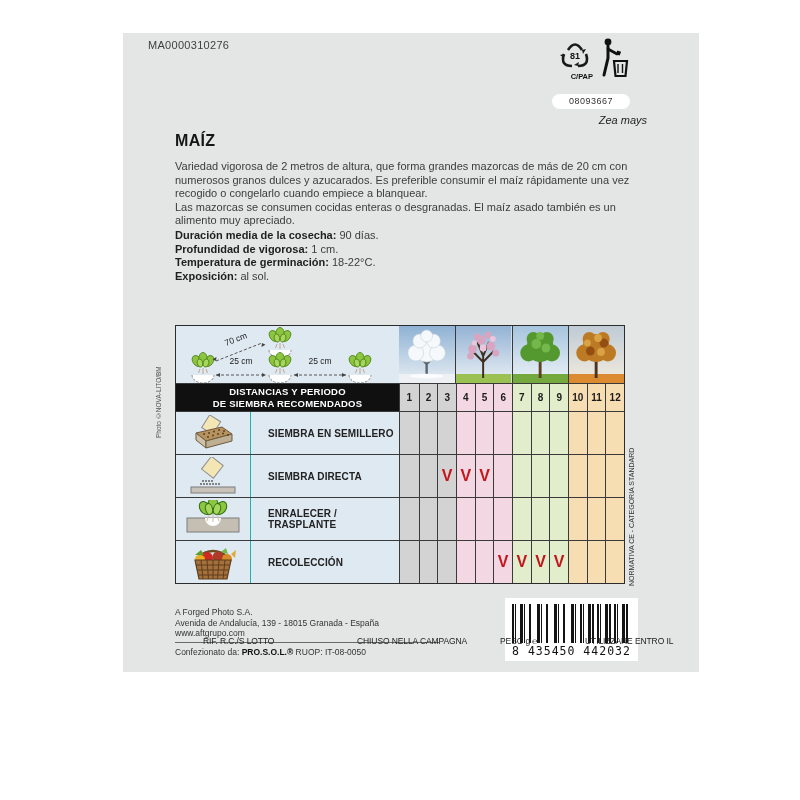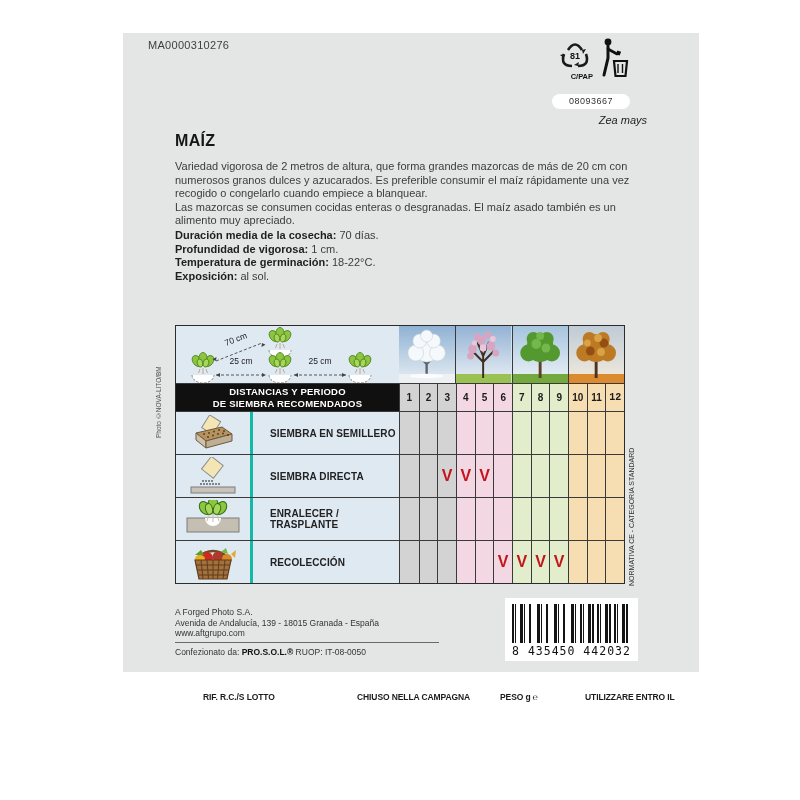--- a/index.html
+++ b/index.html
@@ -42,42 +42,42 @@
   .trees { flex:1; display:grid; grid-template-columns:repeat(4,1fr); }
   .season-cell { border-left:1px solid #3a3a3a; overflow:hidden; }
   .season-cell svg { display:block; width:100%; height:100%; }
   .black-head { width:223px; background:#101010; color:#fff; font-weight:bold; font-size:9.5px;
                 text-align:center; display:flex; flex-direction:column; justify-content:center; line-height:11.5px; letter-spacing:.2px; }
   .mstrip { flex:1; display:grid; grid-template-columns:repeat(12,1fr); border-left:1px solid #3a3a3a; }
   .mcell { display:flex; align-items:center; justify-content:center; }
   .mcell + .mcell { border-left:1px solid #3a3a3a; }
   .mhead { font-weight:bold; font-size:10px; color:#1b1b1b; }
   .icon-cell { width:74px; display:flex; align-items:center; justify-content:center; background:#dfe9f2; }
-  .label-cell { width:149px; border-left:3px solid #14b8a6; background:#dfe9f2;
+  .label-cell { width:149px; border-left:1px solid #14b8a6; background:#dfe9f2;
                 display:flex; align-items:center; font-weight:bold; font-size:10px; color:#222;
                 padding-left:17px; letter-spacing:.1px; }
   .vmark { font-weight:800; font-size:16px; line-height:1; transform:scaleY(1.05); }
 
   
   .addr { position:absolute; left:52px; top:574px; font-size:8.5px; line-height:10.5px; color:#333; }
   .divider { position:absolute; left:52px; top:609px; width:264px; height:1px; background:#6a6a6a; }
   .packer { position:absolute; left:52px; top:614px; font-size:8.5px; color:#333; }
   .packer b { color:#111; }
 
   .barcode-box { position:absolute; left:382px; top:565px; width:133px; height:63px; background:#ffffff; }
   .bars { position:absolute; left:7px; top:6px; width:119px; height:39px;
           background:repeating-linear-gradient(90deg,
             #141414 0 2px, #fff 2px 3.5px,
             #141414 3.5px 4.5px, #fff 4.5px 8px,
             #141414 8px 11px, #fff 11px 12.5px,
             #141414 12.5px 13.5px, #fff 13.5px 17px); }
   .bar-digits { position:absolute; left:0; top:46px; width:100%; text-align:center;
                 font-family:"DejaVu Sans Mono", monospace; font-size:11.5px; color:#111; letter-spacing:1px; }
 
-  .foot-labels span { position:absolute; top:692px; font-size:8.5px; font-weight:bold; color:#1c1c1c; letter-spacing:-.1px;padding-left:32px; }
+  .foot-labels span { position:absolute; top:636px; font-size:8.5px; font-weight:normal; color:#1c1c1c; letter-spacing:-.1px;padding-left:32px; }
   .fl0 { left:171px; } .fl1 { left:325px; } .fl2 { left:468px; } .fl3 { left:553px; }
 
   svg text { font-family:"Liberation Sans", sans-serif; }
 </style>
 </head>
 <body>
 
 <div class="page">
   <div class="packet">
 
@@ -115,21 +115,21 @@
     <div class="species">Zea mays</div>
 
     <div class="title">MAÍZ</div>
 
     <div class="desc">
       <div>Variedad vigorosa de 2 metros de altura, que forma grandes mazorcas de más de 20 cm con numerosos granos dulces y azucarados. Es preferible consumir el maíz rápidamente una vez recogido o congelarlo cuando empiece a blanquear.</div>
       <div>Las mazorcas se consumen cocidas enteras o desgranadas. El maíz asado también es un alimento muy apreciado.</div>
     </div>
 
     <div class="specs">
-      <div><b>Duración media de la cosecha:</b><span> 70 días.</span></div>
+      <div><b>Duración media de la cosecha:</b><span> 90 días.</span></div>
       <div><b>Profundidad de vigorosa:</b><span> 1 cm.</span></div>
       <div><b>Temperatura de germinación:</b><span> 18-22°C.</span></div>
       <div><b>Exposición:</b><span> al sol.</span></div>
     </div>
 
 
     <div class="vtext photo-credit">Photo ©NOVA-LITO/BM</div>
     <div class="vtext normativa">NORMATIVA CE - CATEGORIA STANDARD</div>
 
     <div class="cal">
@@ -281,21 +281,21 @@
             <div class="mcell mhead" style="background: rgb(211, 211, 211);">2</div>
             <div class="mcell mhead" style="background: rgb(211, 211, 211);">3</div>
             <div class="mcell mhead" style="background: rgb(243, 216, 227);">4</div>
             <div class="mcell mhead" style="background: rgb(243, 216, 227);">5</div>
             <div class="mcell mhead" style="background: rgb(243, 216, 227);">6</div>
             <div class="mcell mhead" style="background: rgb(225, 237, 203);">7</div>
             <div class="mcell mhead" style="background: rgb(225, 237, 203);">8</div>
             <div class="mcell mhead" style="background: rgb(225, 237, 203);">9</div>
             <div class="mcell mhead" style="background: rgb(247, 221, 178);">10</div>
             <div class="mcell mhead" style="background: rgb(247, 221, 178);">11</div>
-            <div class="mcell mhead" style="background: rgb(247, 221, 178); font-family: Liberation Mono, monospace;">12</div>
+            <div class="mcell mhead" style="background: rgb(247, 221, 178);">12</div>
           </div>
       </div>
 
       <div class="trow r-data">
         <div class="icon-cell">
           <svg width="50" height="36" viewBox="0 0 50 36">
             <rect x="17" y="2" width="13" height="15" fill="#f4e5b4" stroke="#8d8d8d" stroke-width="1" transform="rotate(32 23 9)"></rect>
             <path d="M8 18 L34 12 L44 19 L18 26 Z" fill="#b5925f" stroke="#6e5a3c" stroke-width="1"></path>
             <path d="M8 18 L18 26 L18 33 L8 25 Z" fill="#cfc0a8" stroke="#6e5a3c" stroke-width="1"></path>
             <path d="M18 26 L44 19 L44 26 L18 33 Z" fill="#bdae94" stroke="#6e5a3c" stroke-width="1"></path>

